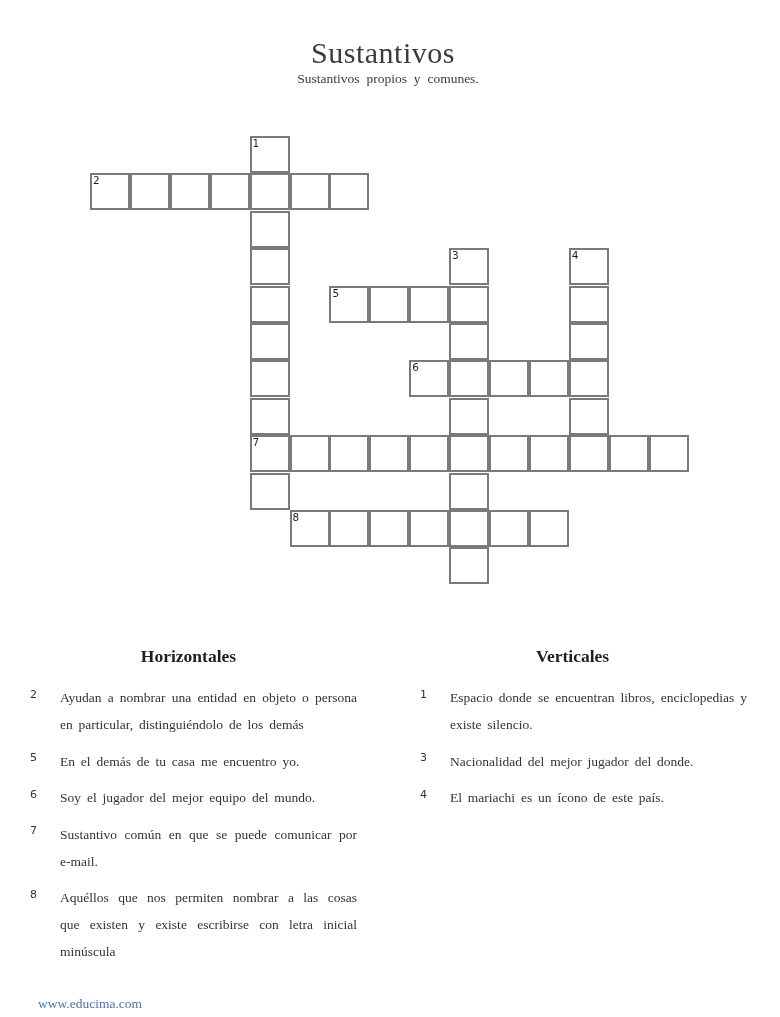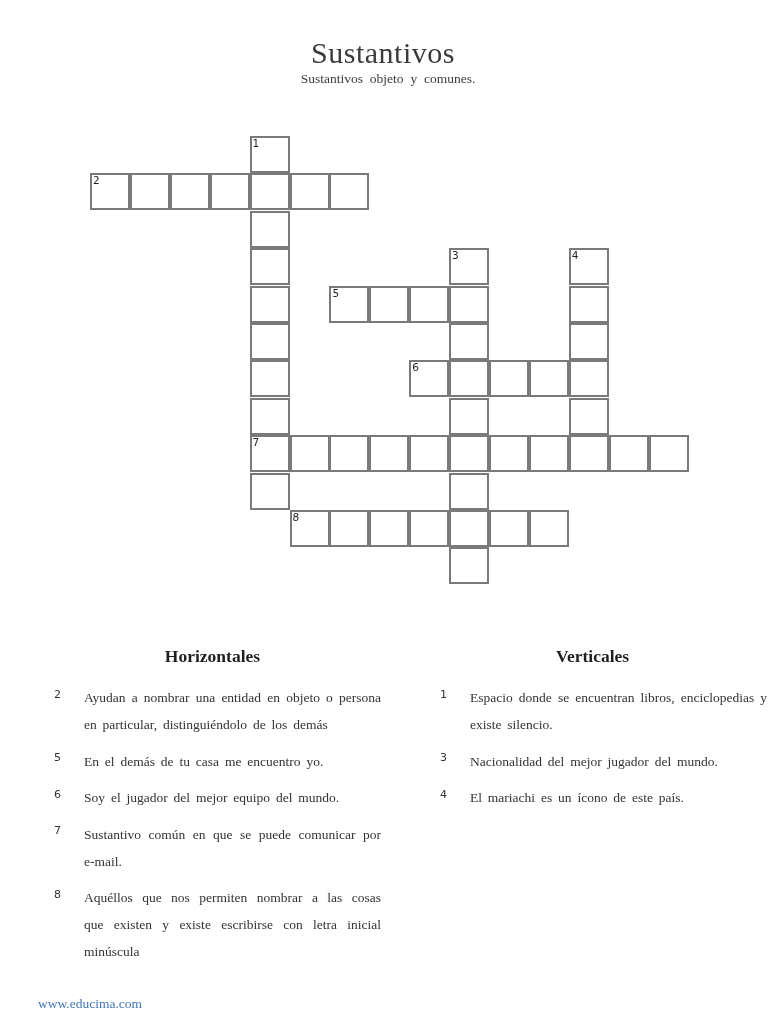--- a/index.html
+++ b/index.html
@@ -57,22 +57,22 @@
     font-family: "DejaVu Sans", sans-serif;
     font-size: 10.5px;
     line-height: 1.15;
     color: #1f1f1f;
   }
   .clues-col {
     position: absolute;
     top: 646px;
     width: 327px;
   }
-  .clues-col.across { left: 30px; margin-left: 24px; }
-  .clues-col.down   { left: 440px; }
+  .clues-col.across { left: 30px; }
+  .clues-col.down   { left: 420px; }
   .clues-col h2 {
     margin: 0 0 17px 0;
     text-align: center;
     font-family: "Liberation Serif", serif;
     font-size: 17.5px;
     font-weight: 700;
     color: #1f1f1f;
     line-height: 21px;
   }
   .clues-col.across h2 { width: 317px; }
@@ -108,21 +108,21 @@
     cursor: pointer;
   }
 </style>
 </head>
 <body>
 
 <div class="page">
 
   <h1 class="title">Sustantivos</h1>
 
-  <div class="subtitle">Sustantivos objeto y comunes.</div>
+  <div class="subtitle">Sustantivos propios y comunes.</div>
 
   <div class="grid" id="crossword-grid">
       <div class="cell" style="left: 249.6px; top: 136px;">
         <span class="n">1</span>
       </div>
       <div class="cell" style="left: 90px; top: 173.4px;">
         <span class="n">2</span>
       </div>
       <div class="cell" style="left: 129.9px; top: 173.4px;"></div>
       <div class="cell" style="left: 169.8px; top: 173.4px;"></div>
@@ -215,21 +215,21 @@
 
   <div class="clues-col down">
     <h2>Verticales</h2>
     <div id="down-list">
         <div class="clue">
           <span class="num">1</span>
           <span class="txt">Espacio donde se encuentran libros, enciclopedias y existe silencio.</span>
         </div>
         <div class="clue">
           <span class="num">3</span>
-          <span class="txt">Nacionalidad del mejor jugador del mundo.</span>
+          <span class="txt">Nacionalidad del mejor jugador del donde.</span>
         </div>
         <div class="clue">
           <span class="num">4</span>
           <span class="txt">El mariachi es un ícono de este país.</span>
         </div>
       </div>
   </div>
 
   <a class="footer-link" href="#">www.educima.com</a>
 

